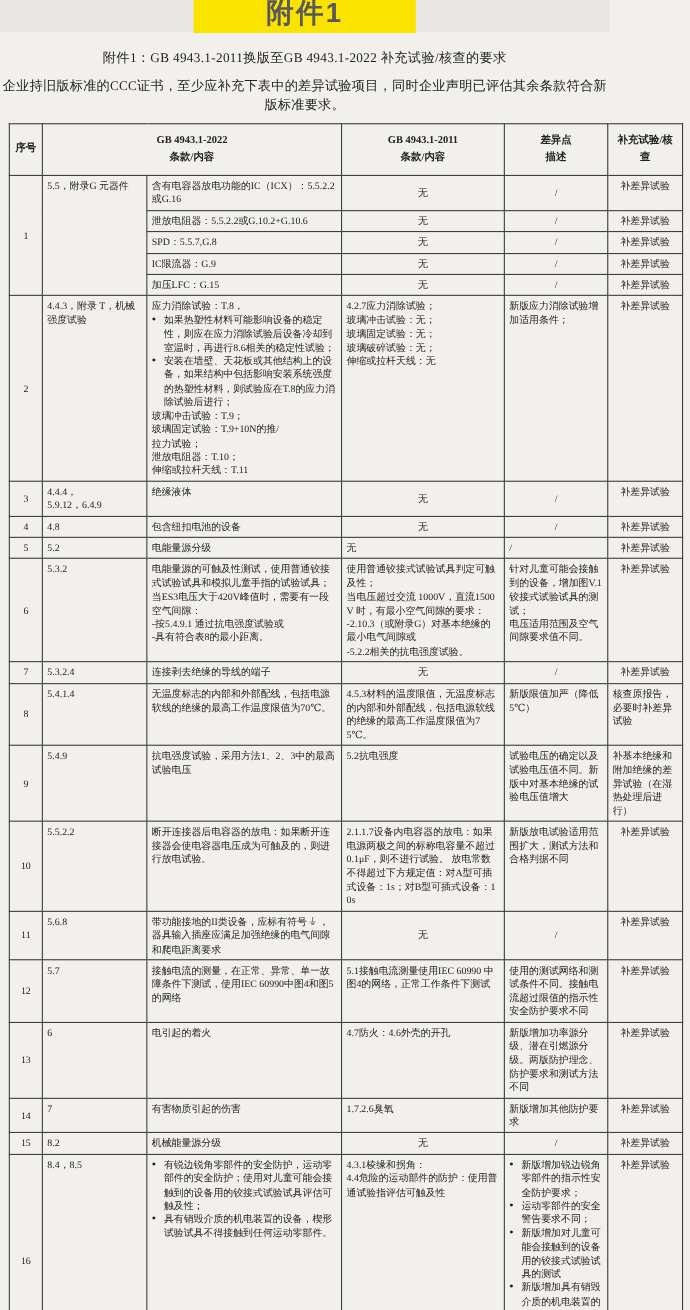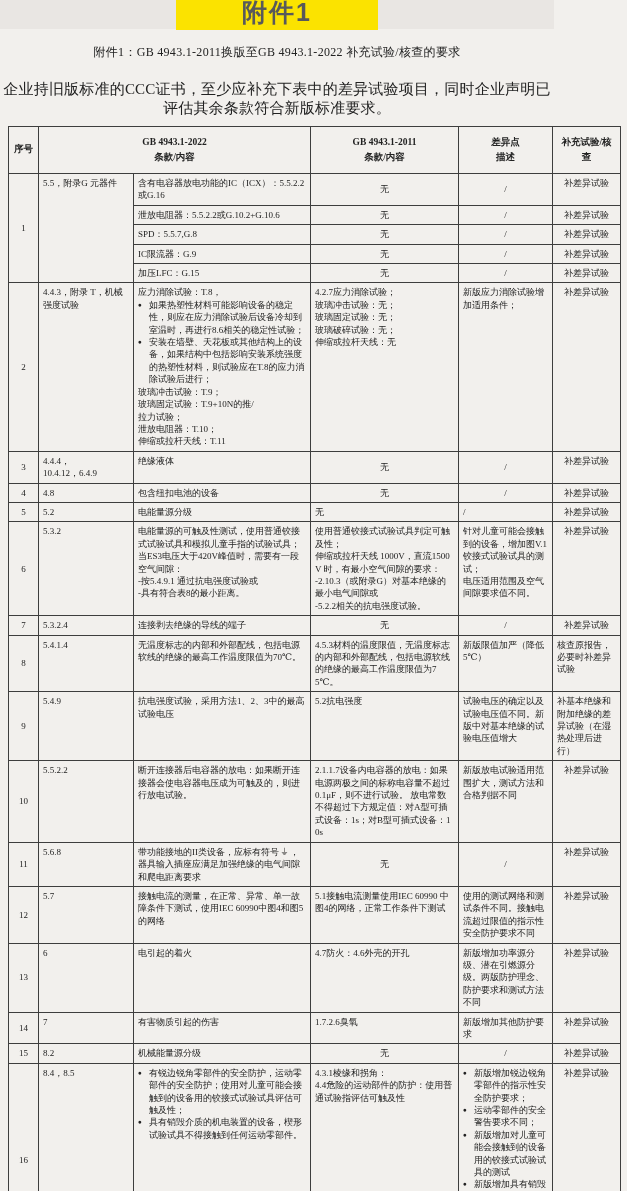--- a/index.html
+++ b/index.html
@@ -6,21 +6,21 @@
   body{width:627px;height:1191px;overflow:hidden;background:#f2f0ed;}
   .page{position:relative;width:554px;height:1191px;
         font-family:"Liberation Serif","DejaVu Serif",serif;color:#222;}
   .top-strip{position:absolute;top:0;left:0;right:0;height:29px;background:#e9e6e3;}
   .banner{position:absolute;top:0;left:50%;transform:translateX(-50%);
           width:202px;height:30px;overflow:hidden;text-align:center;}
   .banner-label{display:block;font-family:"Liberation Sans","DejaVu Sans",sans-serif;
           font-size:25px;font-weight:bold;letter-spacing:2px;line-height:32px;margin-top:-4px;}
   .title{position:relative;padding-top:44px;text-align:center;
          font-size:12px;font-weight:normal;letter-spacing:.3px;}
-  .note{text-align:center;font-size:15px;margin-top:19px;letter-spacing:.2px;}
+  .note{text-align:center;font-size:12px;margin-top:9px;letter-spacing:.2px;}
   table.tbl{margin:8px 0 0 8px;border-collapse:collapse;table-layout:fixed;width:612px;}
   .tbl th,.tbl td{border:1px solid #3e3e3e;padding:3px 4px;font-size:9px;
                   line-height:1.38;vertical-align:top;word-break:break-all;}
   .tbl th{text-align:center;vertical-align:middle;height:40px;font-size:9.5px;
           font-weight:bold;white-space:pre-line;line-height:1.6;}
   td.no{text-align:center;vertical-align:middle;}
   td.c{text-align:center;vertical-align:middle;}
   td.tc{text-align:center;}
   .ln{margin:0;}
   .bl{position:relative;padding-left:11px;}
@@ -165,21 +165,21 @@
           <td class="ck tc">
             <div class="ln">补差异试验</div>
           </td>
         </tr>
         <tr>
           <td class="no">
             <div class="ln">3</div>
           </td>
           <td class="cl">
             <div class="ln">4.4.4，</div>
-            <div class="ln">10.4.12，6.4.9</div>
+            <div class="ln">5.9.12，6.4.9</div>
           </td>
           <td class="c22">
             <div class="ln">绝缘液体</div>
           </td>
           <td class="c11 c">
             <div class="ln">无</div>
           </td>
           <td class="df c">
             <div class="ln">/</div>
           </td>
@@ -235,21 +235,21 @@
             <div class="ln">5.3.2</div>
           </td>
           <td class="c22">
             <div class="ln">电能量源的可触及性测试，使用普通铰接式试验试具和模拟儿童手指的试验试具；</div>
             <div class="ln">当ES3电压大于420V峰值时，需要有一段空气间隙：</div>
             <div class="ln">-按5.4.9.1 通过抗电强度试验或</div>
             <div class="ln">-具有符合表8的最小距离。</div>
           </td>
           <td class="c11">
             <div class="ln">使用普通铰接式试验试具判定可触及性；</div>
-            <div class="ln">伸缩或拉杆天线 1000V，直流1500V 时，有最小空气间隙的要求：</div>
+            <div class="ln">当电压超过交流 1000V，直流1500V 时，有最小空气间隙的要求：</div>
             <div class="ln">-2.10.3（或附录G）对基本绝缘的最小电气间隙或</div>
             <div class="ln">-5.2.2相关的抗电强度试验。</div>
           </td>
           <td class="df">
             <div class="ln">针对儿童可能会接触到的设备，增加图V.1铰接式试验试具的测试；</div>
             <div class="ln">电压适用范围及空气间隙要求值不同。</div>
           </td>
           <td class="ck tc">
             <div class="ln">补差异试验</div>
           </td>

